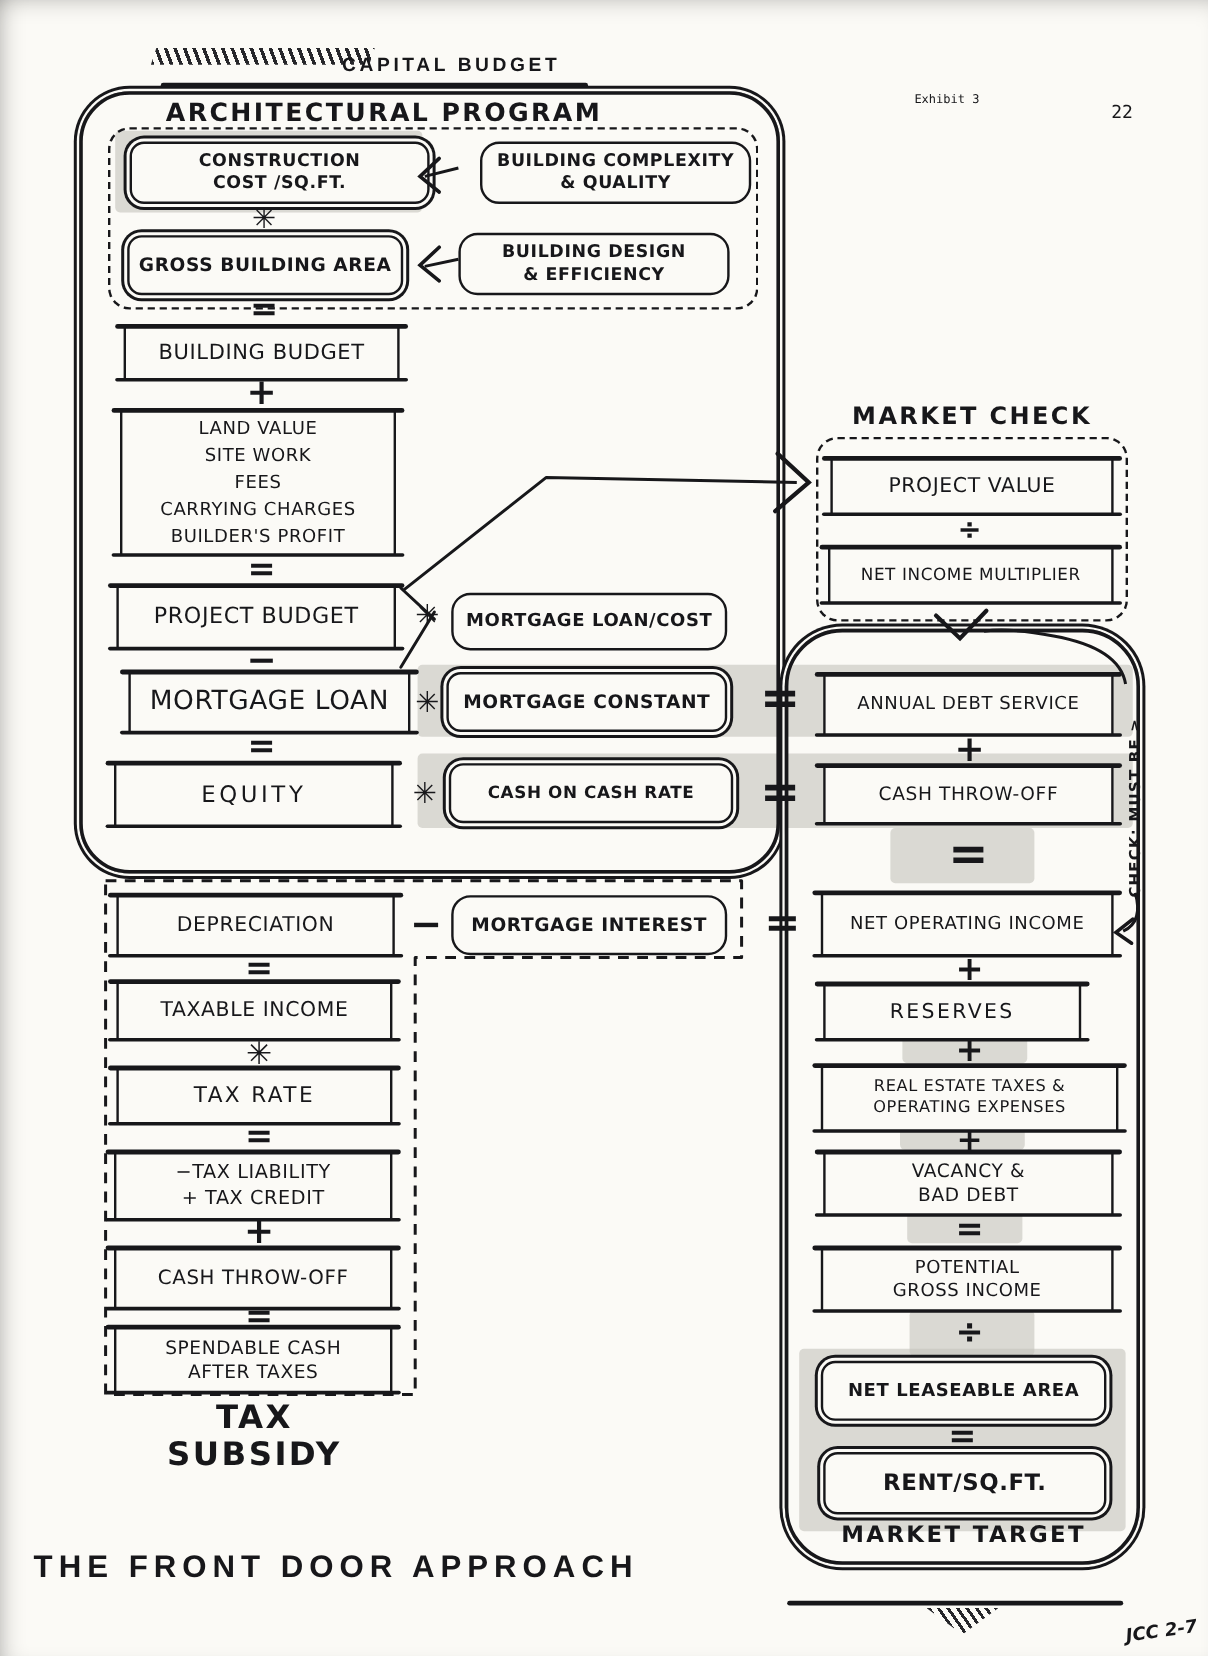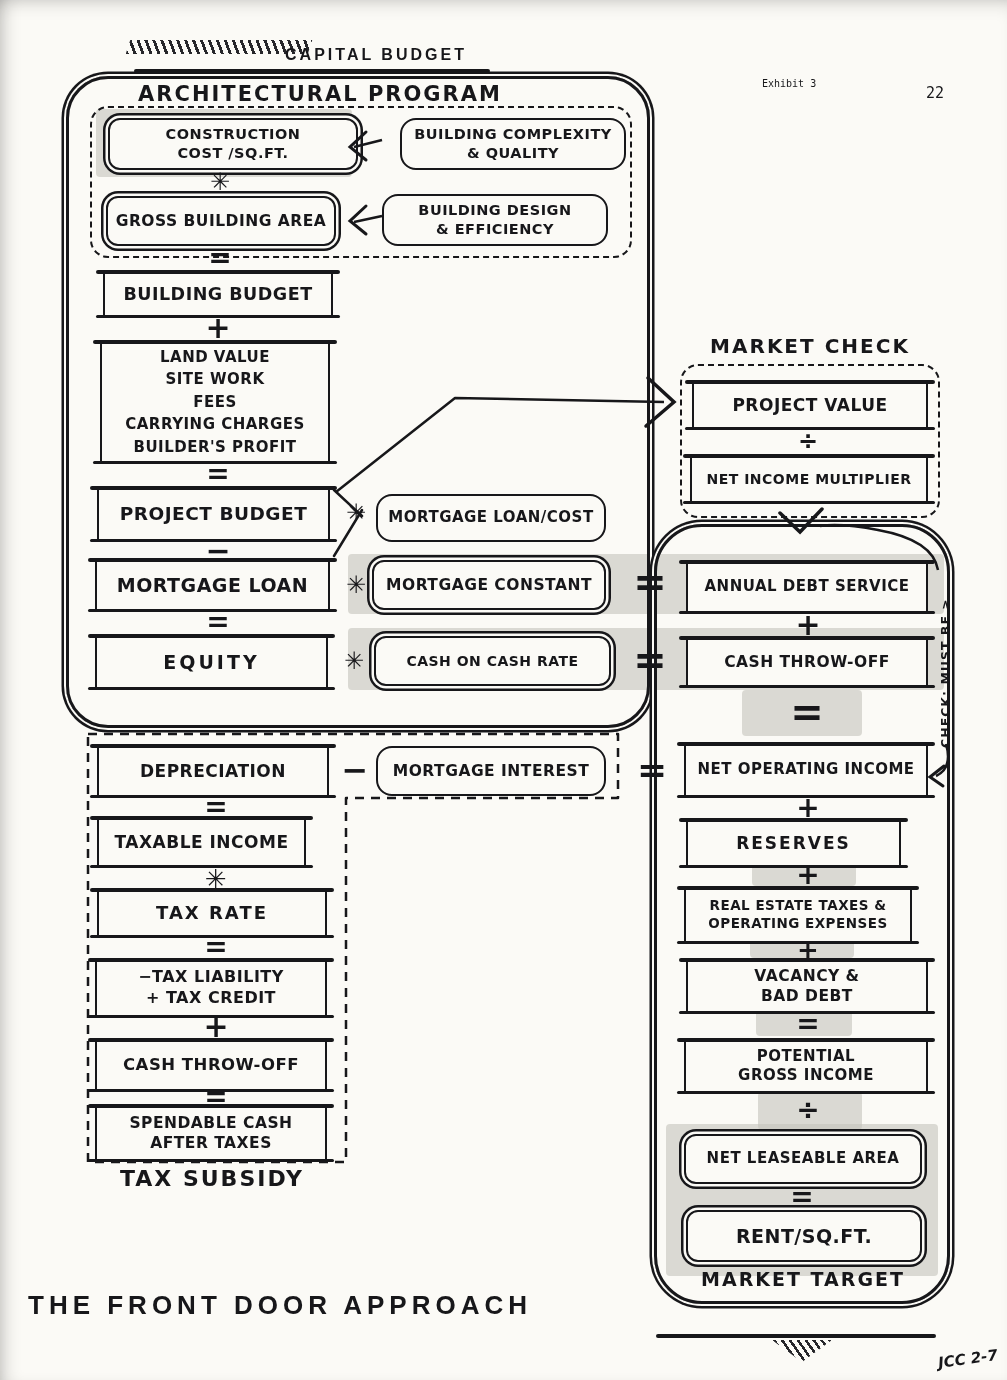--- a/index.html
+++ b/index.html
@@ -17,21 +17,21 @@
     position:absolute; z-index:1; border:3px solid #17171a; background:transparent;
     box-shadow: 0 0 0 2px #fbfaf6, 0 0 0 4.5px #17171a;
   }
   
   .dashedbox { position:absolute; z-index:1; border:2.5px dashed #17171a; }
   
   .hbox {
     position:absolute; z-index:2; background:#fbfaf6;
     border-left:2px solid #17171a; border-right:2px solid #17171a;
     display:flex; align-items:center; justify-content:center; text-align:center;
-    font-weight:700; letter-spacing:.5px; line-height:1.3;
+    font-weight:400; letter-spacing:.5px; line-height:1.3;
   }
   .hbox::before, .hbox::after {
     content:""; position:absolute; left:-9px; right:-9px; height:3.5px;
     background:#17171a; border-radius:3px;
   }
   .hbox::before { top:-2px; } .hbox::after { bottom:-2px; }
   
   .rbox {
     position:absolute; z-index:2; background:#fbfaf6; border:2.5px solid #17171a;
     border-radius:16px; display:flex; align-items:center; justify-content:center;
@@ -106,21 +106,21 @@
 SITE WORK
 FEES
 CARRYING CHARGES
 BUILDER'S PROFIT</div>
   <div class="op" style="left:198px;top:462px;width:40px;height:24px;font-size:28px">=</div>
   <div class="hbox lbl" style="left:97px;top:488px;width:233px;height:52px;font-size:18.5px">PROJECT BUDGET</div>
   <div class="op" style="left:340px;top:500px;width:32px;height:26px;font-size:24px">✳</div>
   <div class="rbox lbl" style="left:376px;top:494px;width:230px;height:48px;font-size:15px">MORTGAGE LOAN/COST</div>
 
   <div class="op" style="left:198px;top:540px;width:40px;height:22px;font-size:30px">−</div>
-  <div class="hbox lbl" style="left:95px;top:560px;width:235px;height:50px;font-size:19px">MORTGAGE LOAN</div>
+  <div class="hbox lbl" style="left:107px;top:560px;width:235px;height:50px;font-size:22px">MORTGAGE LOAN</div>
   <div class="op" style="left:340px;top:572px;width:32px;height:26px;font-size:24px">✳</div>
   <div class="dbox lbl" style="left:372px;top:560px;width:234px;height:50px;font-size:15.5px">MORTGAGE CONSTANT</div>
   <div class="op" style="left:622px;top:558px;width:56px;height:48px;font-size:40px">=</div>
 
   <div class="op" style="left:198px;top:610px;width:40px;height:24px;font-size:28px">=</div>
   <div class="hbox lbl" style="left:95px;top:636px;width:233px;height:52px;font-size:19px;letter-spacing:3px">EQUITY</div>
   <div class="op" style="left:338px;top:648px;width:32px;height:26px;font-size:24px">✳</div>
   <div class="dbox lbl" style="left:374px;top:636px;width:237px;height:50px;font-size:14px">CASH ON CASH RATE</div>
   <div class="op" style="left:622px;top:636px;width:56px;height:48px;font-size:40px">=</div>
 
@@ -133,21 +133,21 @@
   <div class="container2" style="left:654px;top:524px;width:296px;height:780px;border-radius:48px"></div>
 
   <div class="hbox lbl" style="left:686px;top:562px;width:242px;height:50px;font-size:15px">ANNUAL DEBT SERVICE</div>
   <div class="op" style="left:788px;top:612px;width:40px;height:26px;font-size:30px">+</div>
   <div class="hbox lbl" style="left:686px;top:638px;width:242px;height:48px;font-size:15.5px">CASH THROW-OFF</div>
   <div class="op" style="left:782px;top:688px;width:50px;height:48px;font-size:40px">=</div>
   <div class="hbox lbl" style="left:684px;top:744px;width:244px;height:52px;font-size:15px">NET OPERATING INCOME</div>
   <div class="op" style="left:788px;top:796px;width:40px;height:24px;font-size:28px">+</div>
   <div class="hbox lbl" style="left:686px;top:820px;width:215px;height:46px;font-size:17px;letter-spacing:2px">RESERVES</div>
   <div class="op" style="left:788px;top:864px;width:40px;height:22px;font-size:28px">+</div>
-  <div class="hbox lbl" style="left:684px;top:888px;width:228px;height:54px;font-size:13.5px">REAL ESTATE TAXES &amp;
+  <div class="hbox lbl" style="left:684px;top:888px;width:248px;height:54px;font-size:13.5px">REAL ESTATE TAXES &amp;
 OPERATING EXPENSES</div>
   <div class="op" style="left:788px;top:940px;width:40px;height:20px;font-size:26px">+</div>
   <div class="hbox lbl" style="left:686px;top:960px;width:242px;height:52px;font-size:15.5px">VACANCY &amp;
 BAD DEBT</div>
   <div class="op" style="left:788px;top:1012px;width:40px;height:24px;font-size:28px">=</div>
   <div class="hbox lbl" style="left:684px;top:1040px;width:244px;height:52px;font-size:15px">POTENTIAL
 GROSS INCOME</div>
   <div class="op" style="left:788px;top:1094px;width:40px;height:32px;font-size:28px">÷</div>
   <div class="dbox lbl" style="left:684px;top:1134px;width:238px;height:50px;font-size:15px">NET LEASEABLE AREA</div>
   <div class="op" style="left:782px;top:1186px;width:40px;height:22px;font-size:28px">=</div>
@@ -155,32 +155,32 @@
   <div class="hand" style="left:698px;top:1268px;width:210px;font-size:19px">MARKET TARGET</div>
 
   <div class="vtext" style="left:938px;top:748px;font-size:12.5px">CHECK: MUST BE ≥</div>
 
   <div class="hbox lbl" style="left:97px;top:746px;width:232px;height:50px;font-size:17px">DEPRECIATION</div>
   <div class="op" style="left:338px;top:756px;width:34px;height:28px;font-size:32px">−</div>
   <div class="rbox lbl" style="left:376px;top:746px;width:230px;height:50px;font-size:15.5px">MORTGAGE INTEREST</div>
   <div class="op" style="left:626px;top:746px;width:52px;height:48px;font-size:36px">=</div>
 
   <div class="op" style="left:196px;top:796px;width:40px;height:22px;font-size:28px">=</div>
-  <div class="hbox lbl" style="left:97px;top:818px;width:209px;height:48px;font-size:17px">TAXABLE INCOME</div>
+  <div class="hbox lbl" style="left:97px;top:818px;width:230px;height:48px;font-size:17px">TAXABLE INCOME</div>
   <div class="op" style="left:196px;top:866px;width:40px;height:26px;font-size:26px">✳</div>
   <div class="hbox lbl" style="left:97px;top:890px;width:230px;height:46px;font-size:18px;letter-spacing:2px">TAX RATE</div>
   <div class="op" style="left:196px;top:936px;width:40px;height:22px;font-size:28px">=</div>
   <div class="hbox lbl" style="left:95px;top:960px;width:232px;height:56px;font-size:16px">−TAX LIABILITY
 + TAX CREDIT</div>
   <div class="op" style="left:196px;top:1014px;width:40px;height:26px;font-size:30px">+</div>
   <div class="hbox lbl" style="left:95px;top:1040px;width:232px;height:50px;font-size:16.5px">CASH THROW-OFF</div>
   <div class="op" style="left:196px;top:1088px;width:40px;height:18px;font-size:28px">=</div>
   <div class="hbox lbl" style="left:95px;top:1106px;width:232px;height:54px;font-size:15.5px">SPENDABLE CASH
 AFTER TAXES</div>
-  <div class="hand" style="left:112px;top:1166px;width:200px;font-size:22px">TAX SUBSIDY</div>
+  <div class="hand" style="left:112px;top:1166px;width:200px;font-size:27px">TAX SUBSIDY</div>
 
   <div class="typed" style="left:28px;top:1290px;width:576px;font-size:26px;letter-spacing:5px">THE FRONT DOOR APPROACH</div>
 
   <div class="rule" style="left:656px;top:1334px;width:280px;height:3.5px"></div>
   <div class="hatch" style="left:772px;top:1340px;width:60px;height:22px;clip-path:polygon(0 0,100% 0,50% 100%)"></div>
 
   <div class="sig" style="left:938px;top:1350px;font-size:15px">JCC 2-7</div>
 
   <svg class="overlay" width="1007" height="1380" viewBox="0 0 1007 1380">
 

